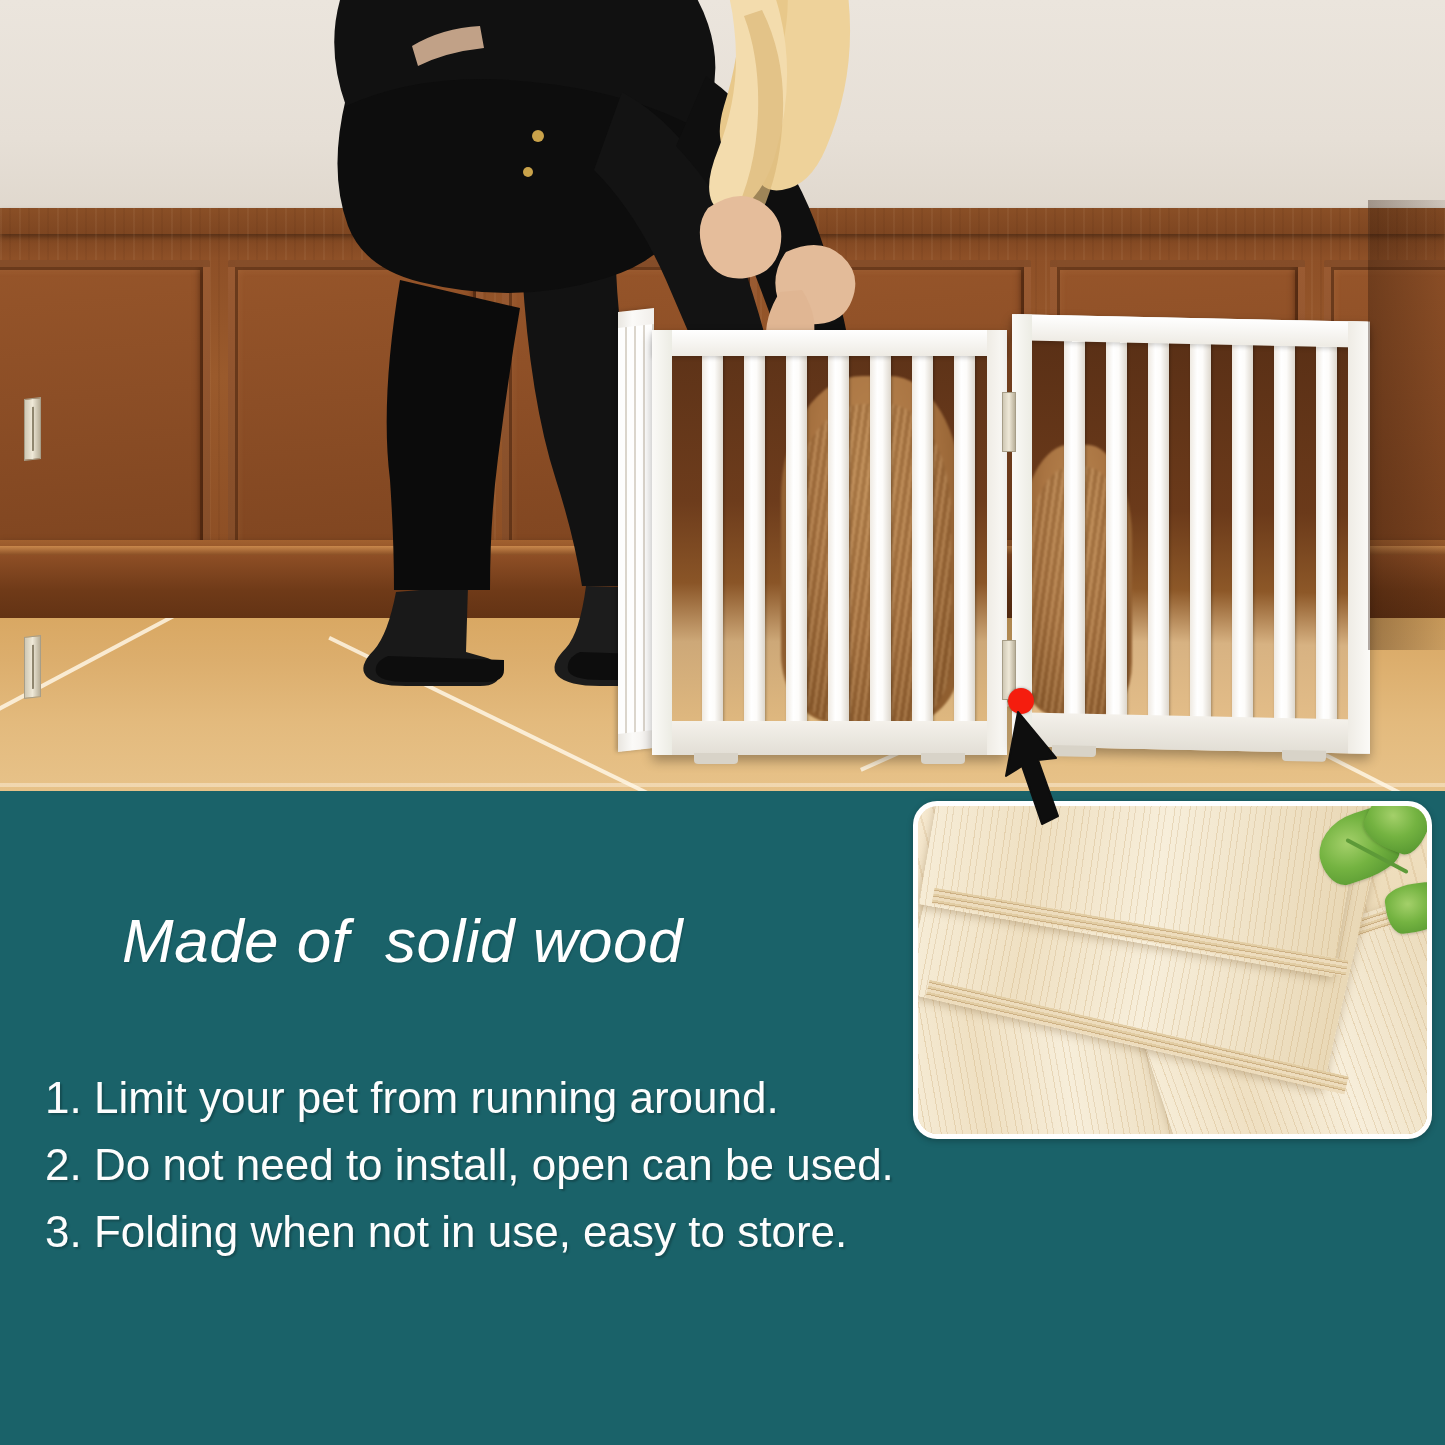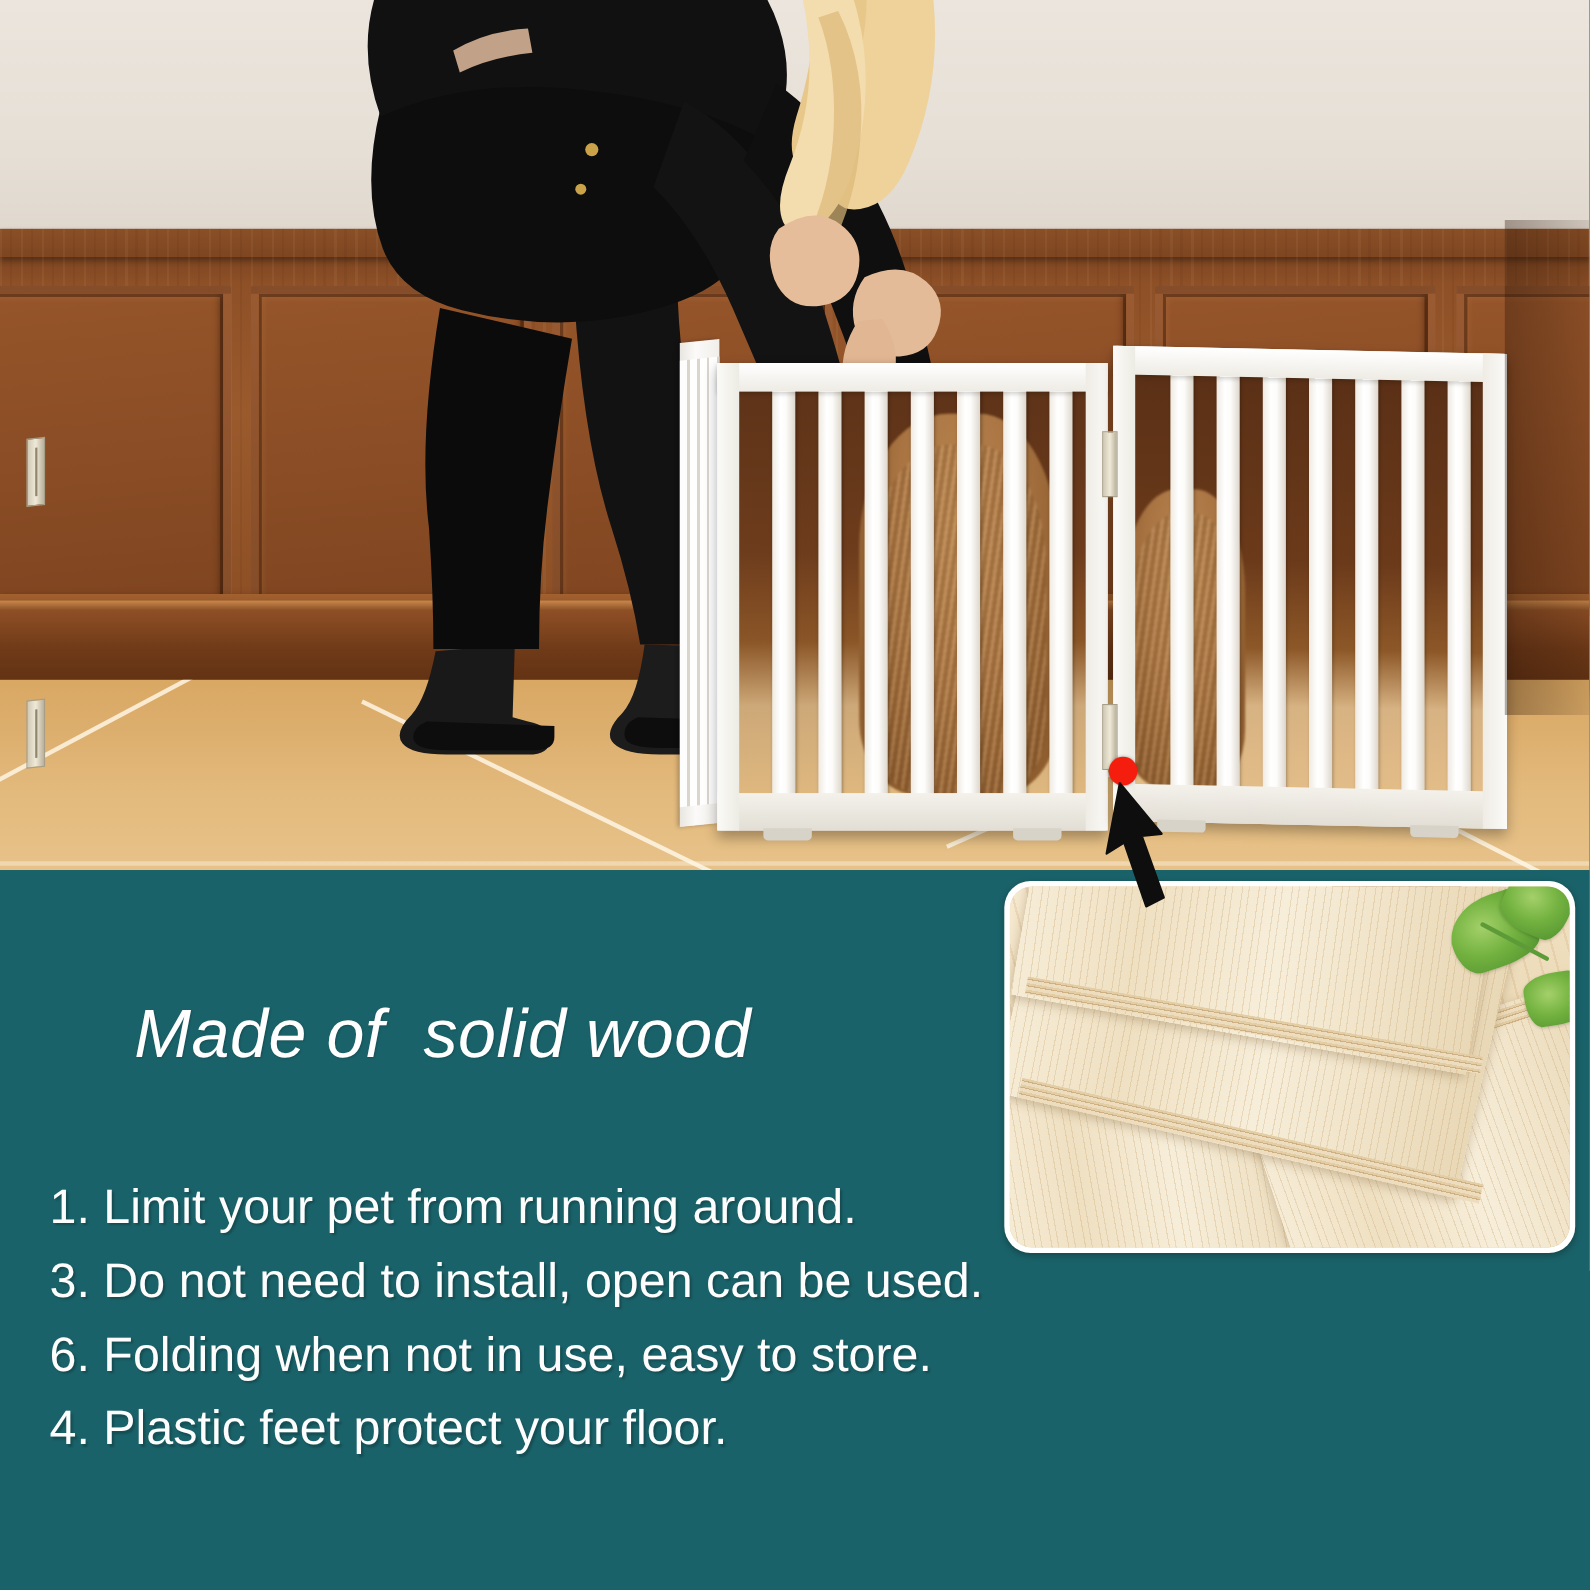--- a/index.html
+++ b/index.html
@@ -314,23 +314,22 @@
   <svg class="arrow-svg" viewBox="0 0 140 150">
     <path d="M58 22 L46 86 L62 76 L82 134 L98 126 L78 70 L96 68 Z" fill="#0e0e0e" stroke="#0e0e0e" stroke-width="2" stroke-linejoin="round"></path>
   </svg>
 
   <div class="teal"></div>
 
   <h1 class="heading">Made of  solid wood</h1>
 
   <div class="list">
     <div class="litem">1. Limit your pet from running around.</div>
-    <div class="litem">3. Do not need to install, open can be used.</div>
-    <div class="litem">6. Folding when not in use, easy to store.</div>
-    <div class="litem">4. Plastic feet protect your floor.</div>
+    <div class="litem">2. Do not need to install, open can be used.</div>
+    <div class="litem">3. Folding when not in use, easy to store.</div>
   </div>
 
   <div class="inset">
     <div class="inset-img">
       <div style="position:absolute;inset:0;background:linear-gradient(160deg,#f6e9d0 0%,#f0e0c0 40%,#e7d3ad 75%,#dec79d 100%);"></div>
       <div style="position:absolute;inset:0;background:repeating-linear-gradient(75deg,rgba(190,150,95,.18) 0 2px,rgba(0,0,0,0) 2px 14px);"></div>
 
       <div class="basket" style="left:292px;top:-46px;width:120px;height:76px;opacity:.9;"></div>
 
       <div class="plank" style="left:-16px;top:148px;width:300px;height:200px;transform:rotate(-8deg);">

